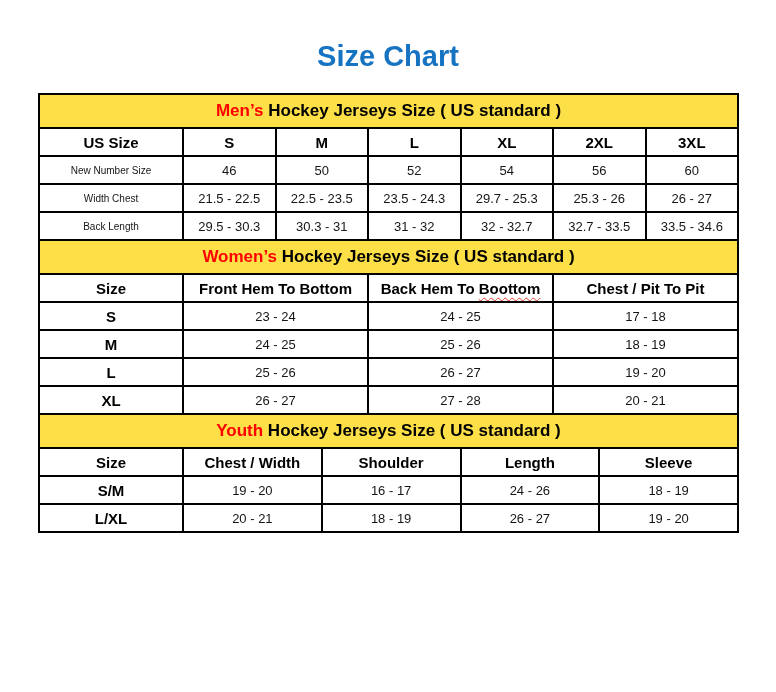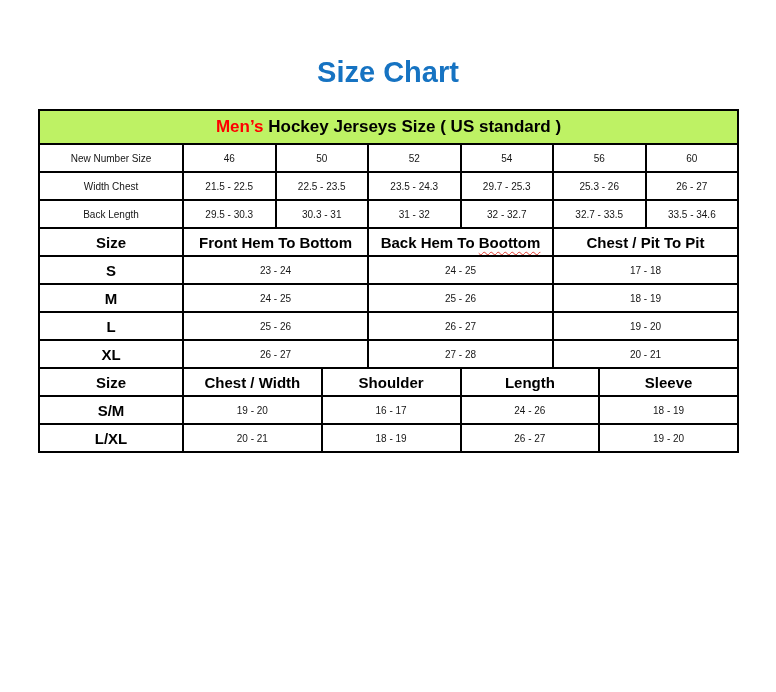--- a/index.html
+++ b/index.html
@@ -6,21 +6,21 @@
   body {
     width: 776px; height: 692px;
     background: #ffffff;
     font-family: "Liberation Sans", sans-serif;
     color: #151515;
     overflow: hidden;
   }
   .page { width: 776px; height: 692px; position: relative; }
 
   .page-title {
-    padding-top: 56px;
+    padding-top: 40px;
     text-align: center;
     font-size: 29px;
     font-weight: bold;
     color: #1673C2;
     letter-spacing: 0px;
   }
 
   .tables-wrap {
     width: 699px;
     margin: 20px 0 0 38px;
@@ -36,42 +36,42 @@
   td, th {
     border: 2px solid #000;
     text-align: center;
     vertical-align: middle;
     padding: 0 2px;
     overflow: hidden;
     white-space: nowrap;
   }
 
   .banner-cell {
-    background: #bef264;
+    background: #fde047;
     height: 32px;
     font-size: 17px;
     font-weight: bold;
     color: #000;
   }
   .banner-accent { color: #FF0000; }
 
   th.col-head, td.row-head {
     font-size: 15px;
     font-weight: bold;
     color: #000;
     height: 26px;
   }
   td.row-label {
     font-size: 10px;
     font-weight: normal;
     color: #151515;
     height: 26px;
   }
   td.val {
-    font-size: 10px;
+    font-size: 13px;
     font-weight: normal;
     color: #151515;
     height: 26px;
     margin-top: 11px;
   }
 
   col.c-label { width: 144px; }
   col.c-m { width: 92.5px; }
   col.c-w { width: 185px; }
   col.c-y { width: 138.75px; }
@@ -99,20 +99,29 @@
           <col class="c-m">
           <col class="c-m">
           <col class="c-m">
           <col class="c-m">
           <col class="c-m">
           <col class="c-m">
       </colgroup>
       <tbody>
           <tr>
         <td class="banner-cell" colspan="7"><span class="banner-accent">Men’s</span><span> Hockey Jerseys Size ( US standard )</span></td>
+      </tr>
+      <tr>
+        <th class="col-head">US Size</th>
+        <th class="col-head">S</th>
+        <th class="col-head">M</th>
+        <th class="col-head">L</th>
+        <th class="col-head">XL</th>
+        <th class="col-head">2XL</th>
+        <th class="col-head">3XL</th>
       </tr>
       <tr>
         <td class="row-label">New Number Size</td>
         <td class="val">46</td>
         <td class="val">50</td>
         <td class="val">52</td>
         <td class="val">54</td>
         <td class="val">56</td>
         <td class="val">60</td>
       </tr>
@@ -138,20 +147,23 @@
       </table>
 
     <table>
       <colgroup>
         <col class="c-label">
           <col class="c-w">
           <col class="c-w">
           <col class="c-w">
       </colgroup>
       <tbody>
+          <tr>
+        <td class="banner-cell" colspan="4"><span class="banner-accent">Women’s</span><span> Hockey Jerseys Size ( US standard )</span></td>
+      </tr>
       <tr>
         <th class="col-head">Size</th>
         <th class="col-head">Front Hem To Bottom</th>
         <th class="col-head"><span>Back Hem To </span><span class="squiggle">Boottom</span></th>
         <th class="col-head">Chest / Pit To Pit</th>
       </tr>
       <tr>
         <td class="row-head">S</td>
         <td class="val">23 - 24</td>
         <td class="val">24 - 25</td>
@@ -180,20 +192,23 @@
 
     <table>
       <colgroup>
         <col class="c-label">
           <col class="c-y">
           <col class="c-y">
           <col class="c-y">
           <col class="c-y">
       </colgroup>
       <tbody>
+          <tr>
+        <td class="banner-cell" colspan="5"><span class="banner-accent">Youth</span><span> Hockey Jerseys Size ( US standard )</span></td>
+      </tr>
       <tr>
         <th class="col-head">Size</th>
         <th class="col-head">Chest / Width</th>
         <th class="col-head">Shoulder</th>
         <th class="col-head">Length</th>
         <th class="col-head">Sleeve</th>
       </tr>
       <tr>
         <td class="row-head">S/M</td>
         <td class="val">19 - 20</td>

